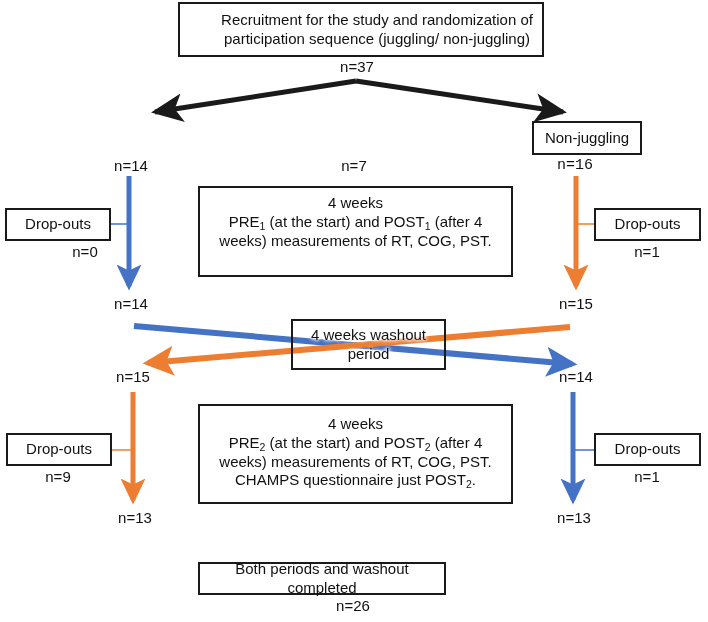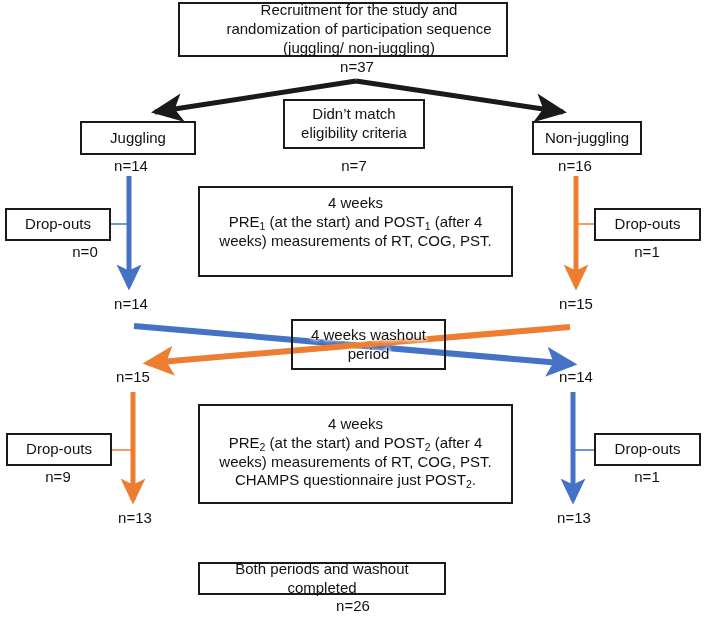--- a/index.html
+++ b/index.html
@@ -101,39 +101,33 @@
       <line x1="133" y1="392" x2="133" y2="500" stroke="#ED7D31" stroke-width="5" marker-end="url(#arrow-orange)"></line>
       <line x1="133" y1="450" x2="95" y2="450" stroke="#ED7D31" stroke-width="1.6"></line>
     </g>
 
     <g>
       <line x1="573" y1="392" x2="573" y2="500" stroke="#4472C4" stroke-width="5" marker-end="url(#arrow-blue)"></line>
       <line x1="573" y1="450" x2="610" y2="450" stroke="#4472C4" stroke-width="1.6"></line>
     </g>
   </svg>
 
-  <div class="node-box fs15" style="left:178px; top:2px; width:330px; height:55px;padding-left:32px;">
+  <div class="node-box fs15" style="left:178px; top:2px; width:366px; height:55px;padding-left:32px;">
     <span class="node-text">Recruitment for the study and randomization of participation sequence (juggling/ non-juggling)</span>
   </div>
   <div class="n-label fs15" style="left:357px; top:58px;">n=37</div>
 
-  <div class="node-box fs15" style="left:80px; top:121px; width:116px; height:34px;">
-    <span class="node-text">Juggling</span>
-  </div>
   <div class="n-label fs15" style="left:131px; top:157px;">n=14</div>
 
-  <div class="node-box fs15" style="left:283px; top:99px; width:142px; height:50px;">
-    <span class="node-text">Didn’t match eligibility criteria</span>
-  </div>
   <div class="n-label fs15" style="left:354px; top:157px;">n=7</div>
 
   <div class="node-box fs15" style="left:532px; top:121px; width:110px; height:34px;">
     <span class="node-text">Non-juggling</span>
   </div>
-  <div class="n-label fs15" style="left:575px; top:157px;">n=16</div>
+  <div class="n-label fs15" style="left:575px; top:157px;font-family:Liberation Mono, monospace;">n=16</div>
 
   <div class="node-box fs15" style="left:198px; top:186px; width:315px; height:91px; display:block;">
     <div style="padding-top:6px; text-align:center;">
       <div>4 weeks</div>
       <div><span>PRE</span><sub>1</sub><span> (at the start) and POST</span><sub>1</sub><span> (after 4</span></div>
       <div>weeks) measurements of RT, COG, PST.</div>
     </div>
   </div>
 
   <div class="node-box fs15" style="left:5px; top:208px; width:106px; height:33px;">

